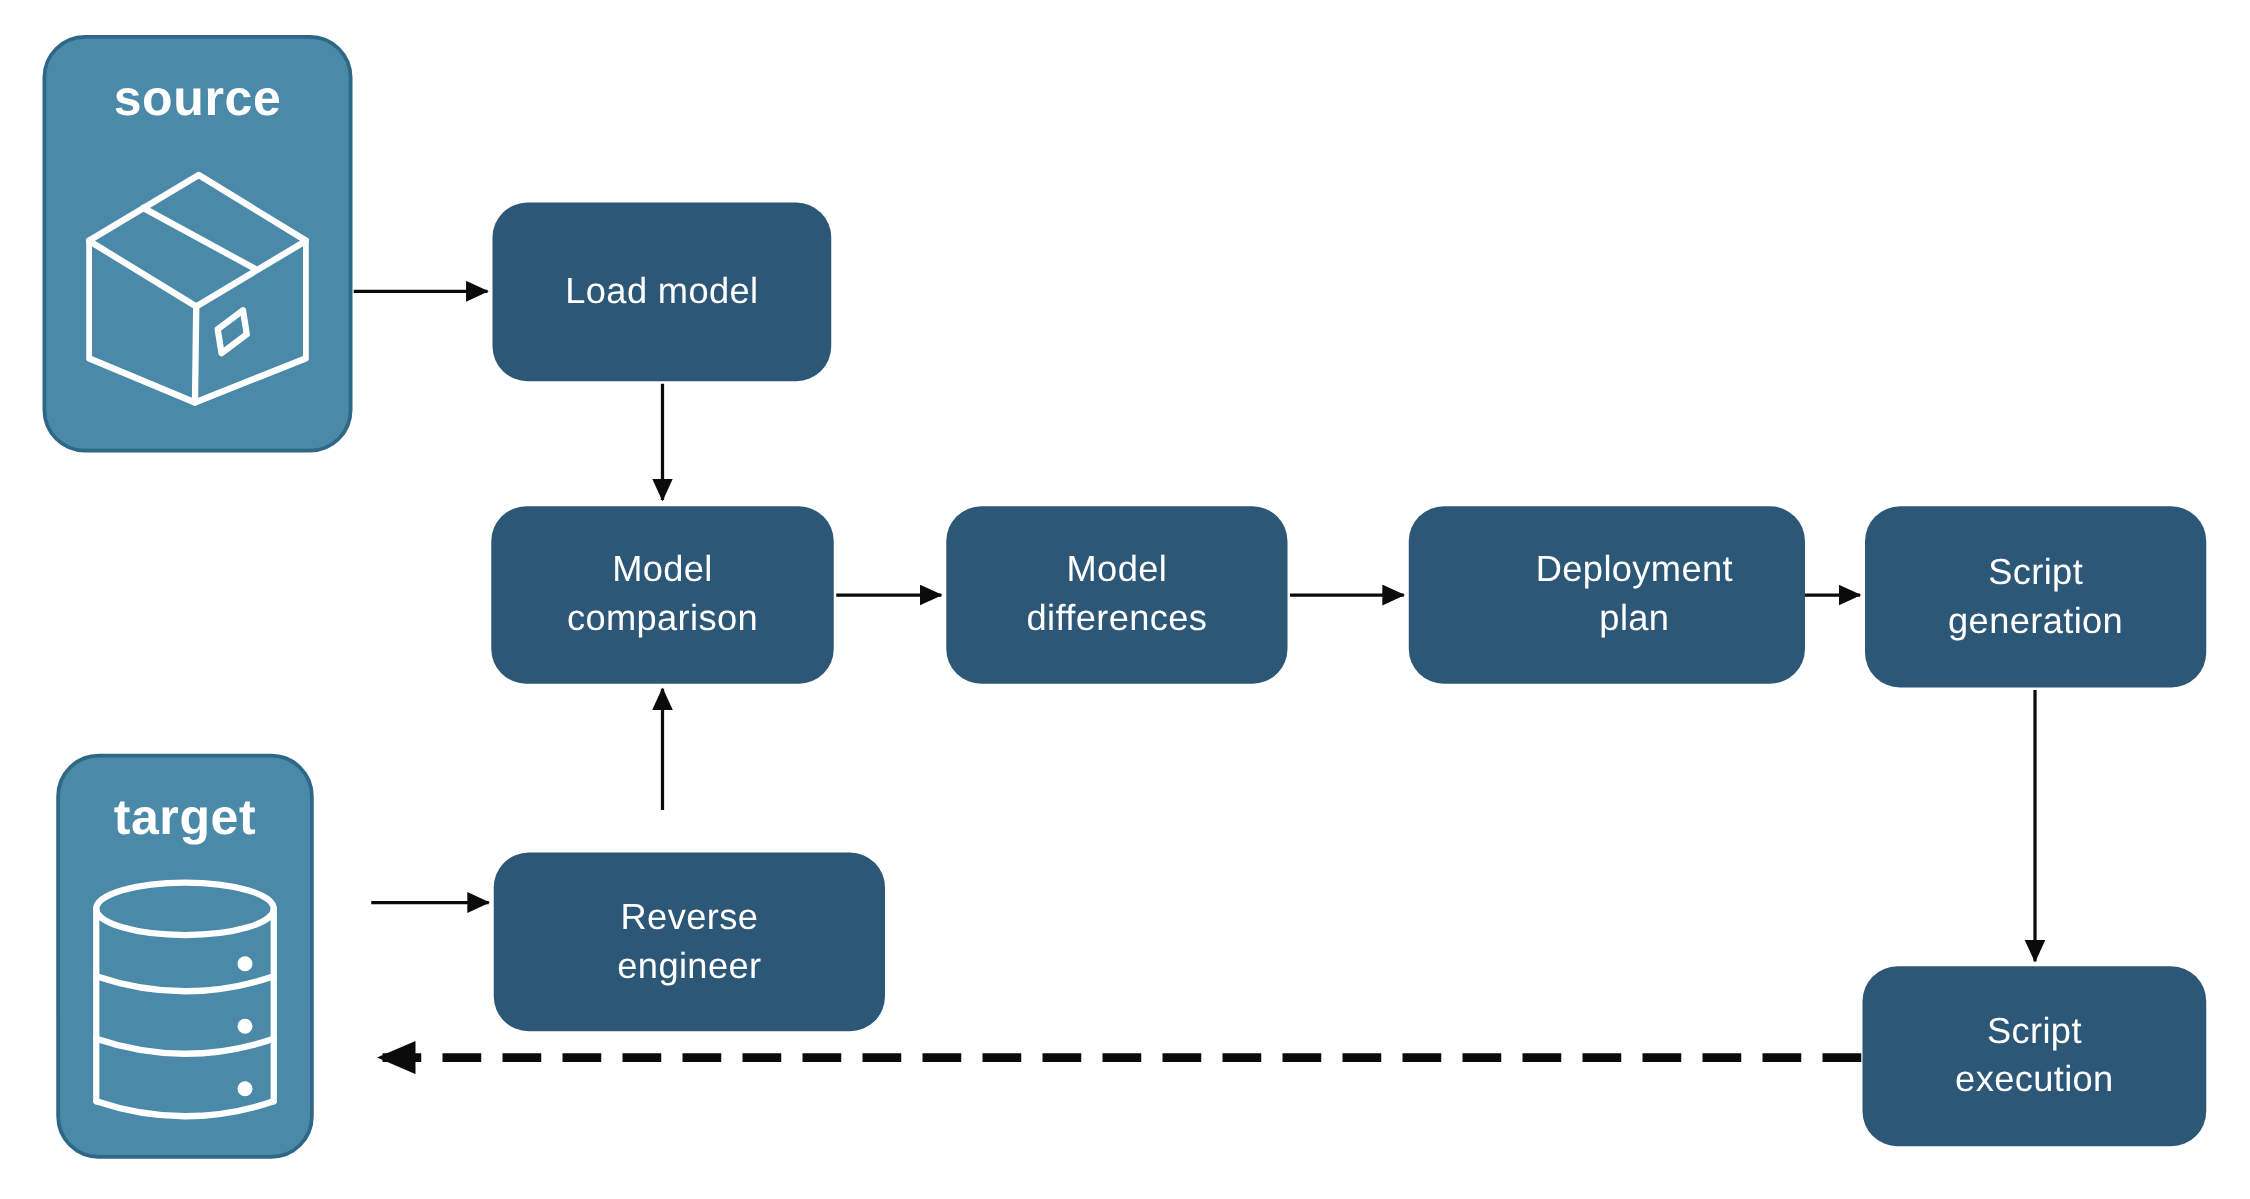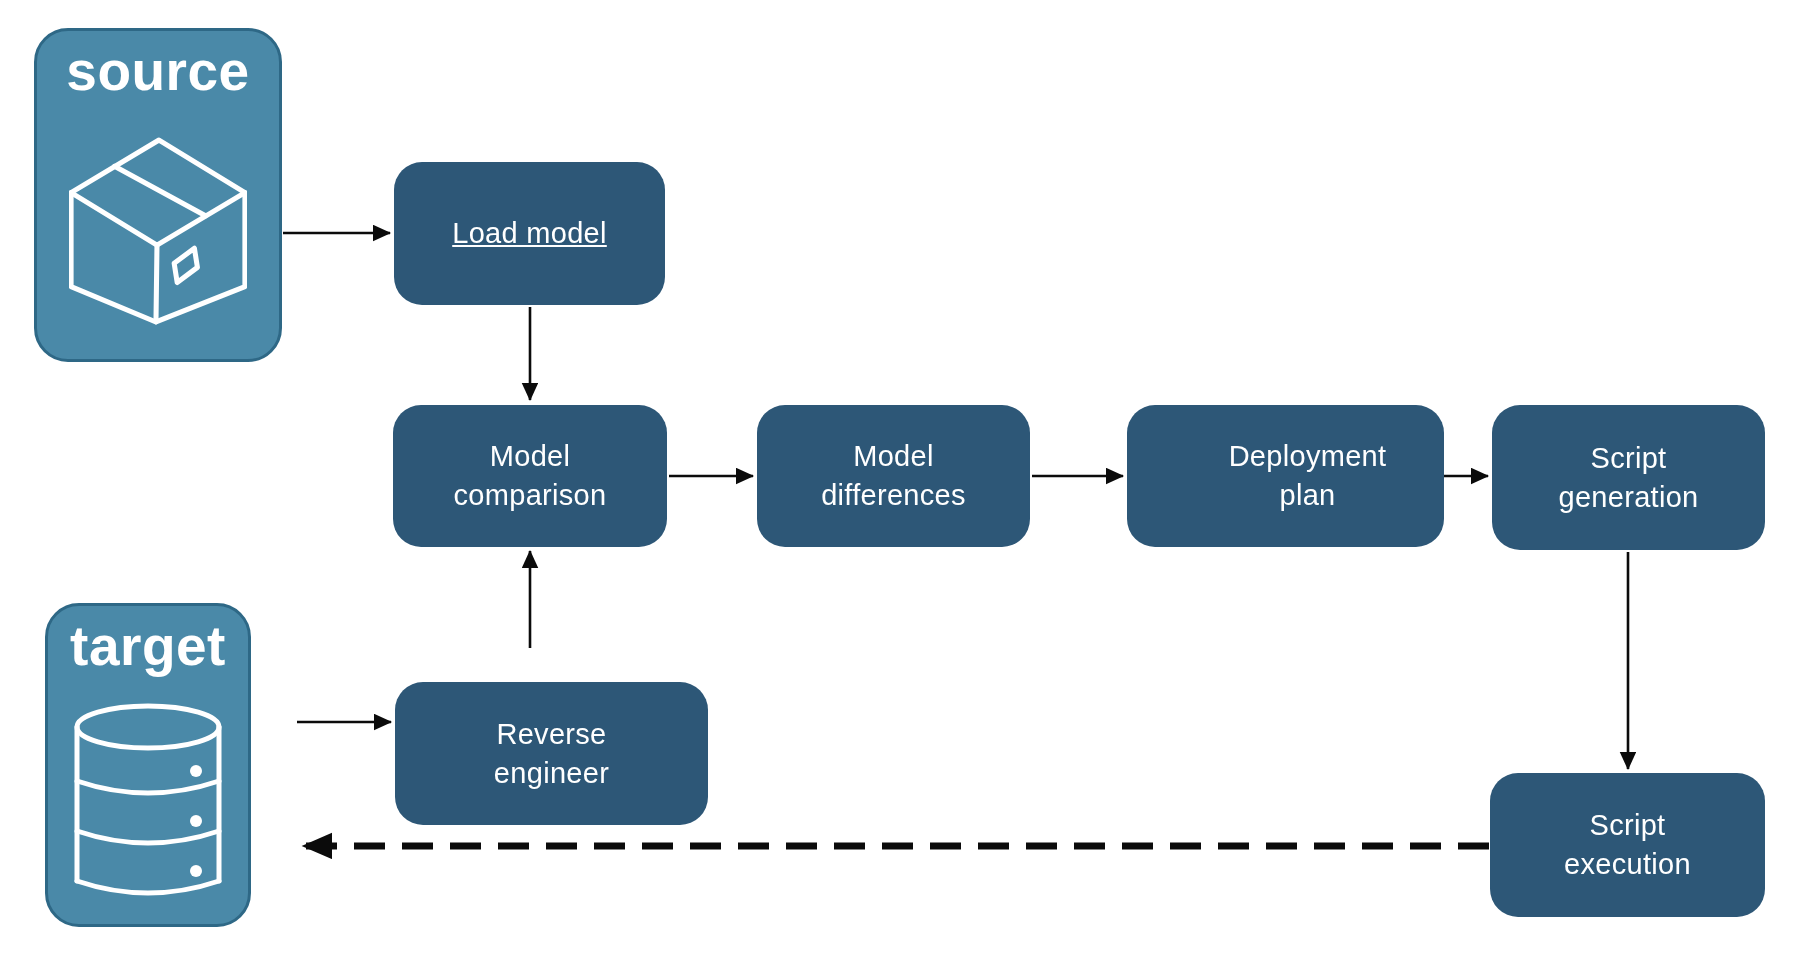--- a/index.html
+++ b/index.html
@@ -41,24 +41,24 @@
   .endpoint{
     position:absolute;
     background:var(--endpoint-fill);
     border:3px solid var(--endpoint-border);
     border-radius:34px;
     box-sizing:border-box;
     display:flex;flex-direction:column;align-items:center;
     color:var(--label-text);
   }
   .endpoint-label{
-    font-size:55px;
+    font-size:40px;
     font-weight:700;
     letter-spacing:0.5px;
-    margin-top:8px;
+    margin-top:26px;
   }
   .endpoint-icon{display:block;}
   .endpoint-icon .stroke{
     fill:none;stroke:#ffffff;stroke-width:5;
     stroke-linejoin:round;stroke-linecap:round;
   }
   .endpoint-icon .dot{fill:#ffffff;stroke:none;}
   .icon-wrap{flex:1;display:flex;align-items:center;justify-content:center;width:100%;}
 </style>
 </head>
@@ -109,21 +109,21 @@
         <path class="stroke" d="M4,80 Q75,104 146,80"></path>
         <path class="stroke" d="M4,130 Q75,154 146,130"></path>
         <path class="stroke" d="M4,180 Q75,204 146,180"></path>
         <circle class="dot" cx="123" cy="70" r="6"></circle>
         <circle class="dot" cx="123" cy="120" r="6"></circle>
         <circle class="dot" cx="123" cy="170" r="6"></circle>
       </svg>
     </div>
   </div>
 
-  <div class="node" style="left:394px;top:162px;width:271px;height:143px;text-decoration:underline;">
+  <div class="node" style="left:394px;top:162px;width:271px;height:143px;">
     <span class="node-label">Load model</span>
   </div>
 
   <div class="node" style="left:393px;top:405px;width:274px;height:142px;">
     <span class="node-label">Model
 comparison</span>
   </div>
 
   <div class="node" style="left:757px;top:405px;width:273px;height:142px;">
     <span class="node-label">Model

